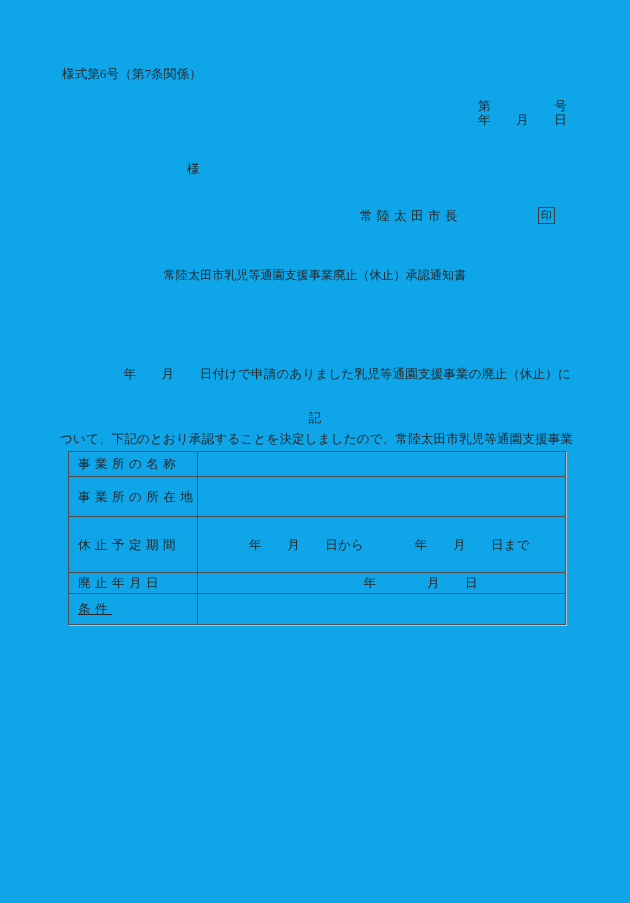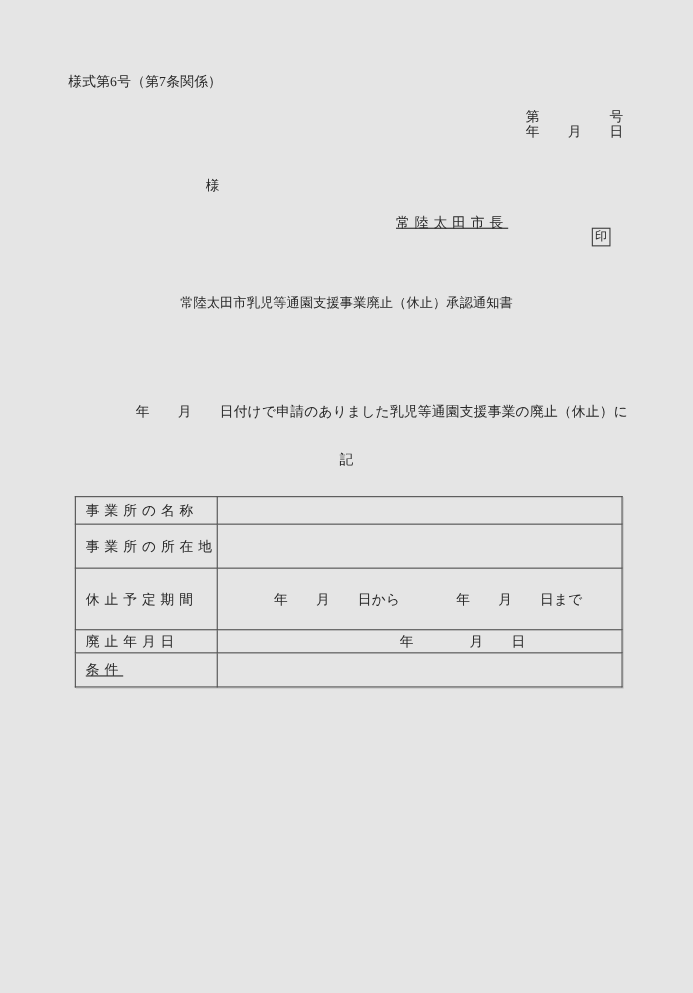--- a/index.html
+++ b/index.html
@@ -1,28 +1,28 @@
 <!DOCTYPE html>
 <html><head>
 <meta charset="utf-8">
 <style>
   html,body{margin:0;padding:0;}
   body{background:#fbfbfb;width:630px;height:903px;overflow:hidden;}
   .page{
     position:relative;width:630px;height:903px;
     font-family:"Liberation Serif","DejaVu Serif",serif;
     font-size:12.5px;color:#262626;letter-spacing:0.2px;line-height:20px;
-    background:#e5e5e5;
+    background:#0ea5e9;
   }
   .abs{position:absolute;white-space:pre;}
   .form-number{left:62px;top:64px;}
   .doc-number{left:478px;top:96px;}
   .date-line{left:478px;top:110px;}
   .addressee{left:187px;top:159px;}
-  .sender{left:360px;top:192px;letter-spacing:4.5px;text-decoration:underline;}
+  .sender{left:360px;top:206px;letter-spacing:4.5px;}
   .seal{
     left:538px;top:207px;width:17px;height:17px;box-sizing:border-box;
     border:1px solid #3c3c3c;font-size:11px;line-height:15px;text-align:center;
     letter-spacing:0;white-space:normal;
   }
   .title{left:0;top:265px;width:630px;text-align:center;font-size:12px;letter-spacing:0.1px;}
   .body-text{left:60px;top:321px;width:516px;line-height:21.5px;}
   .body-text div{white-space:pre;}
   .record-mark{left:0;top:408px;width:630px;text-align:center;}
   table.detail{
@@ -63,20 +63,21 @@
   <div class="abs addressee">様</div>
 
   <div class="abs sender">常陸太田市長</div>
 
   <div class="abs seal">印</div>
 
   <div class="abs title">常陸太田市乳児等通園支援事業廃止（休止）承認通知書</div>
 
   <div class="abs body-text">
     <div>　　　　　年　　月　　日付けで申請のありました乳児等通園支援事業の廃止（休止）に</div>
+    <div>ついて、下記のとおり承認することを決定しましたので、常陸太田市乳児等通園支援事業</div>
   </div>
 
   <div class="abs record-mark">記</div>
 
   <table class="detail">
     <tbody>
     <tr>
       <th>事業所の名称</th>
       <td></td>
     </tr>

